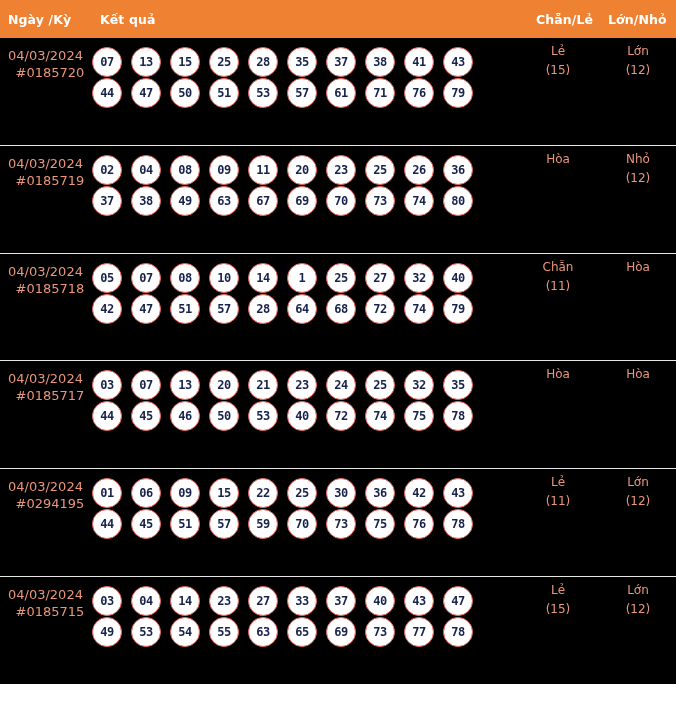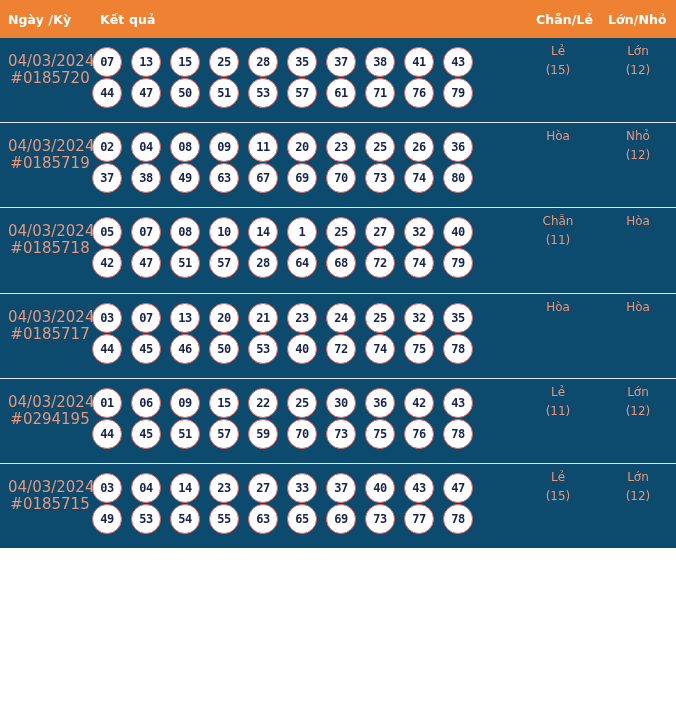--- a/index.html
+++ b/index.html
@@ -9,24 +9,24 @@
   body {
     width: 676px;
     height: 708px;
     background: #ffffff;
     font-family: "DejaVu Sans", sans-serif;
     overflow: hidden;
   }
 
   .results-table {
     width: 676px;
-    height: 548px;
+    height: 684px;
     display: flex;
     flex-direction: column;
-    background: #0c4a6e;
+    background: #000000;
   }
 
   
   .table-header {
     height: 38px;
     flex: 0 0 38px;
     background: #ee8132;
     display: flex;
     align-items: center;
     position: relative;
@@ -52,24 +52,24 @@
     border-bottom: 1px solid #e6e6e6;
     position: relative;
     box-sizing: border-box;
   }
   .row:last-child { border-bottom: none; }
 
   .cell-date {
     width: 92px;
     flex: 0 0 92px;
     padding-left: 8px;
-    padding-top: 15px;
+    padding-top: 9px;
     box-sizing: border-box;
     color: #e9967a;
-    font-size: 15px;
+    font-size: 13px;
     line-height: 17px;
   }
   .cell-date .issue { display: block; text-align: center; }
 
   .cell-balls {
     flex: 1 1 auto;
     padding-top: 9px;
     display: flex;
     flex-direction: column;
     gap: 1px;

